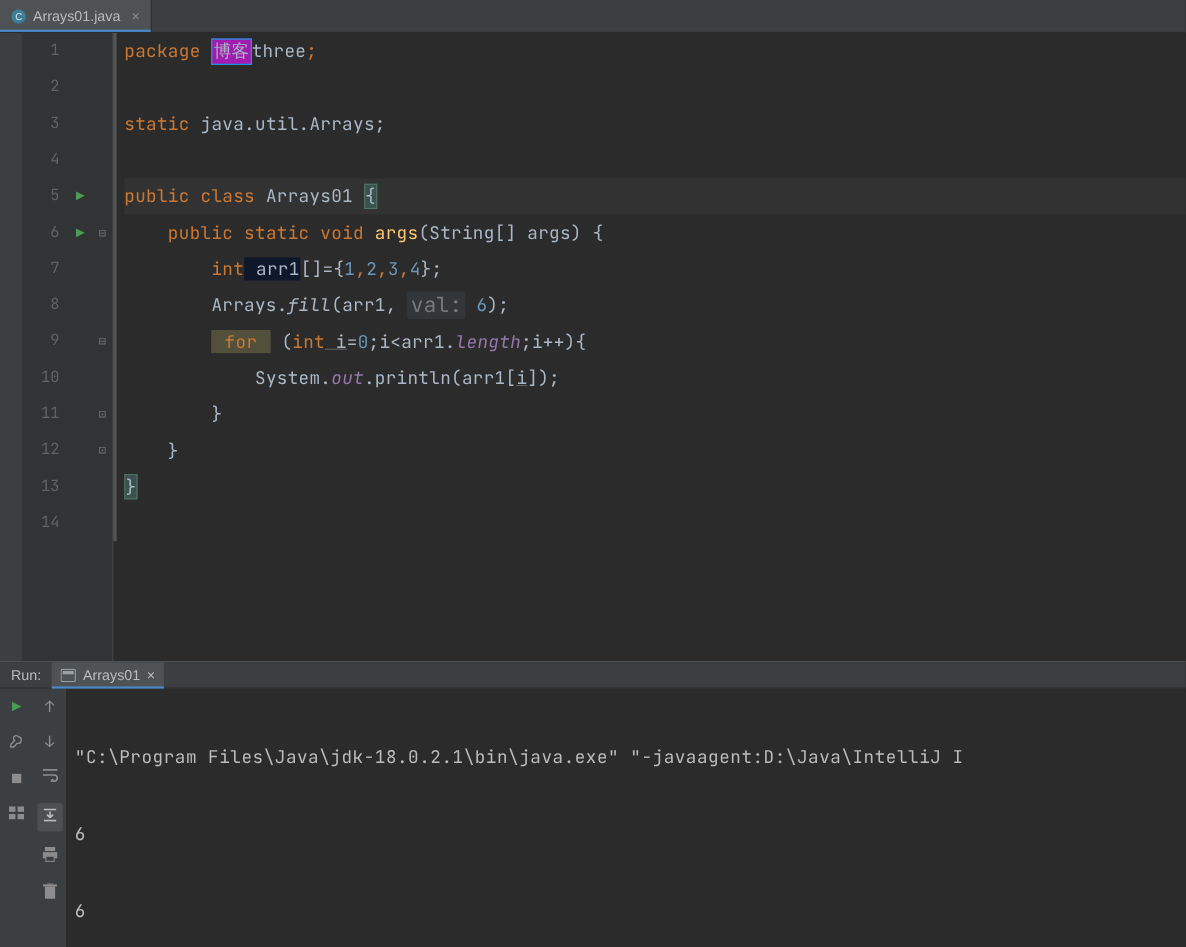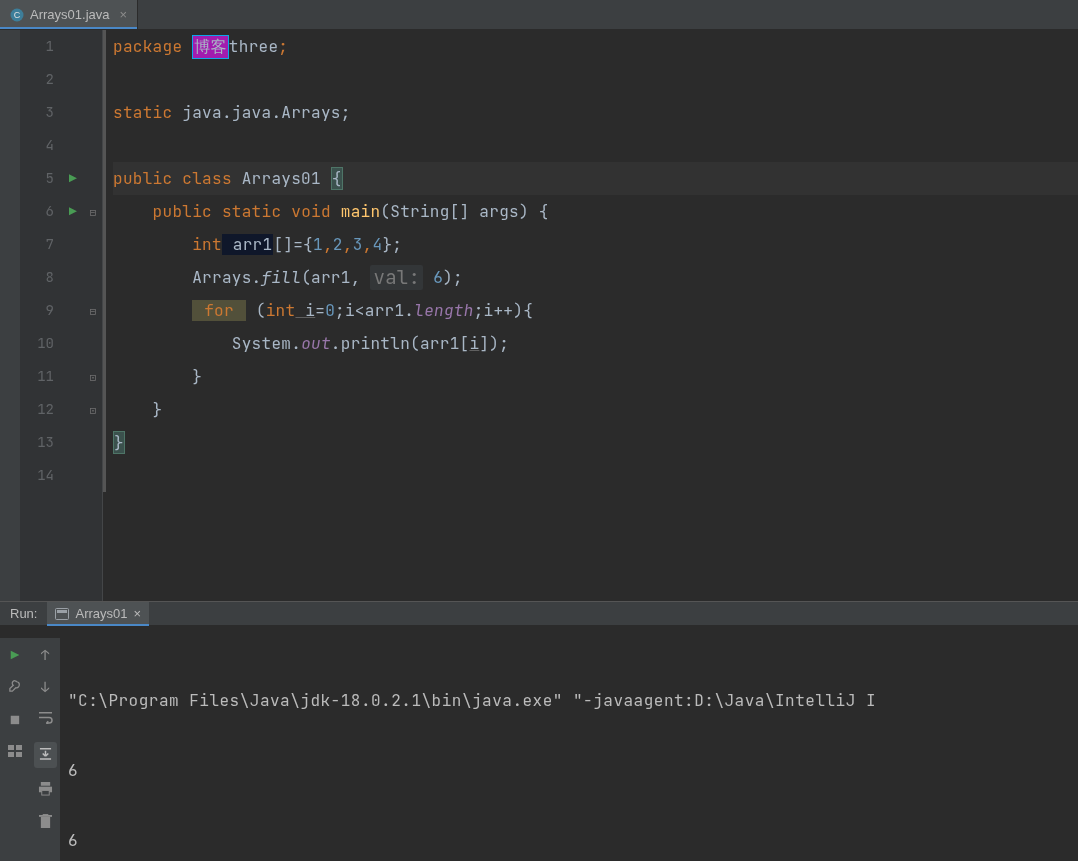--- a/index.html
+++ b/index.html
@@ -98,21 +98,21 @@
   .warn-arr { background: #0f172a; padding: 0 1px; }
   .brace-hl { background: #3b514d; border: 1px solid #4e7567; }
   .plain { color: #a9b7c6; }
   .underline { text-decoration: underline #606060; }
 
   
   .run-panel {
     height: 260px;
     background: #2b2b2b;
     border-top: 1px solid #555555;
-    display: flex; flex-direction: column; gap: 12px;
+    display: flex; flex-direction: column;
   }
   .run-header {
     height: 28px; background: #3c3f41;
     display: flex; align-items: center;
     padding: 0 10px; gap: 10px;
     font-family: "Segoe UI", sans-serif; font-size: 13px;
     color: #bbbbbb;
     border-bottom: 1px solid #2b2b2b;
   }
   .run-tab {
@@ -225,24 +225,24 @@
       <div class="g-fold"></div>
         <div class="g-fold"></div>
     </div>
   </div>
 
   <div class="code-area">
     <div class="code-border"></div>
 
     <div class="code-line"><span class="kw">package</span><span> </span><span class="boxed">博客</span><span class="plain">three</span><span class="kw">;</span></div>
     <div class="code-line"></div>
-    <div class="code-line"><span class="kw">static</span><span class="plain"> java.java.Arrays;</span></div>
+    <div class="code-line"><span class="kw">static</span><span class="plain"> java.util.Arrays;</span></div>
     <div class="code-line"></div>
     <div class="code-line hl-line"><span class="kw">public</span><span class="kw"> class</span><span class="plain"> Arrays01 </span><span class="brace-hl">{</span></div>
-    <div class="code-line"><span>    </span><span class="kw">public</span><span class="kw"> static</span><span class="kw"> void</span><span class="method"> main</span><span class="plain">(String[] args) {</span></div>
+    <div class="code-line"><span>    </span><span class="kw">public</span><span class="kw"> static</span><span class="kw"> void</span><span class="method"> args</span><span class="plain">(String[] args) {</span></div>
     <div class="code-line"><span>        </span><span class="kw">int</span><span class="warn-arr"> arr1</span><span class="plain">[]={</span><span class="num">1</span><span class="kw">,</span><span class="num">2</span><span class="kw">,</span><span class="num">3</span><span class="kw">,</span><span class="num">4</span><span class="plain">};</span></div>
     <div class="code-line"><span>        </span><span class="plain">Arrays.</span><span class="italic plain">fill</span><span class="plain">(arr1, </span><span class="param-hint">val:</span><span class="num"> 6</span><span class="plain">);</span></div>
     <div class="code-line"><span>        </span><span class="kw warn-box">for</span><span class="plain"> (</span><span class="kw">int</span><span class="plain underline"> i</span><span class="plain">=</span><span class="num">0</span><span class="plain">;i&lt;arr1.</span><span class="static-f">length</span><span class="plain">;i++){</span></div>
     <div class="code-line"><span>            </span><span class="plain">System.</span><span class="static-f">out</span><span class="plain">.println(arr1[</span><span class="plain underline">i</span><span class="plain">]);</span></div>
     <div class="code-line"><span>        </span><span class="plain">}</span></div>
     <div class="code-line"><span>    </span><span class="plain">}</span></div>
     <div class="code-line"><span class="brace-hl">}</span></div>
     <div class="code-line"></div>
   </div>
 </div>

